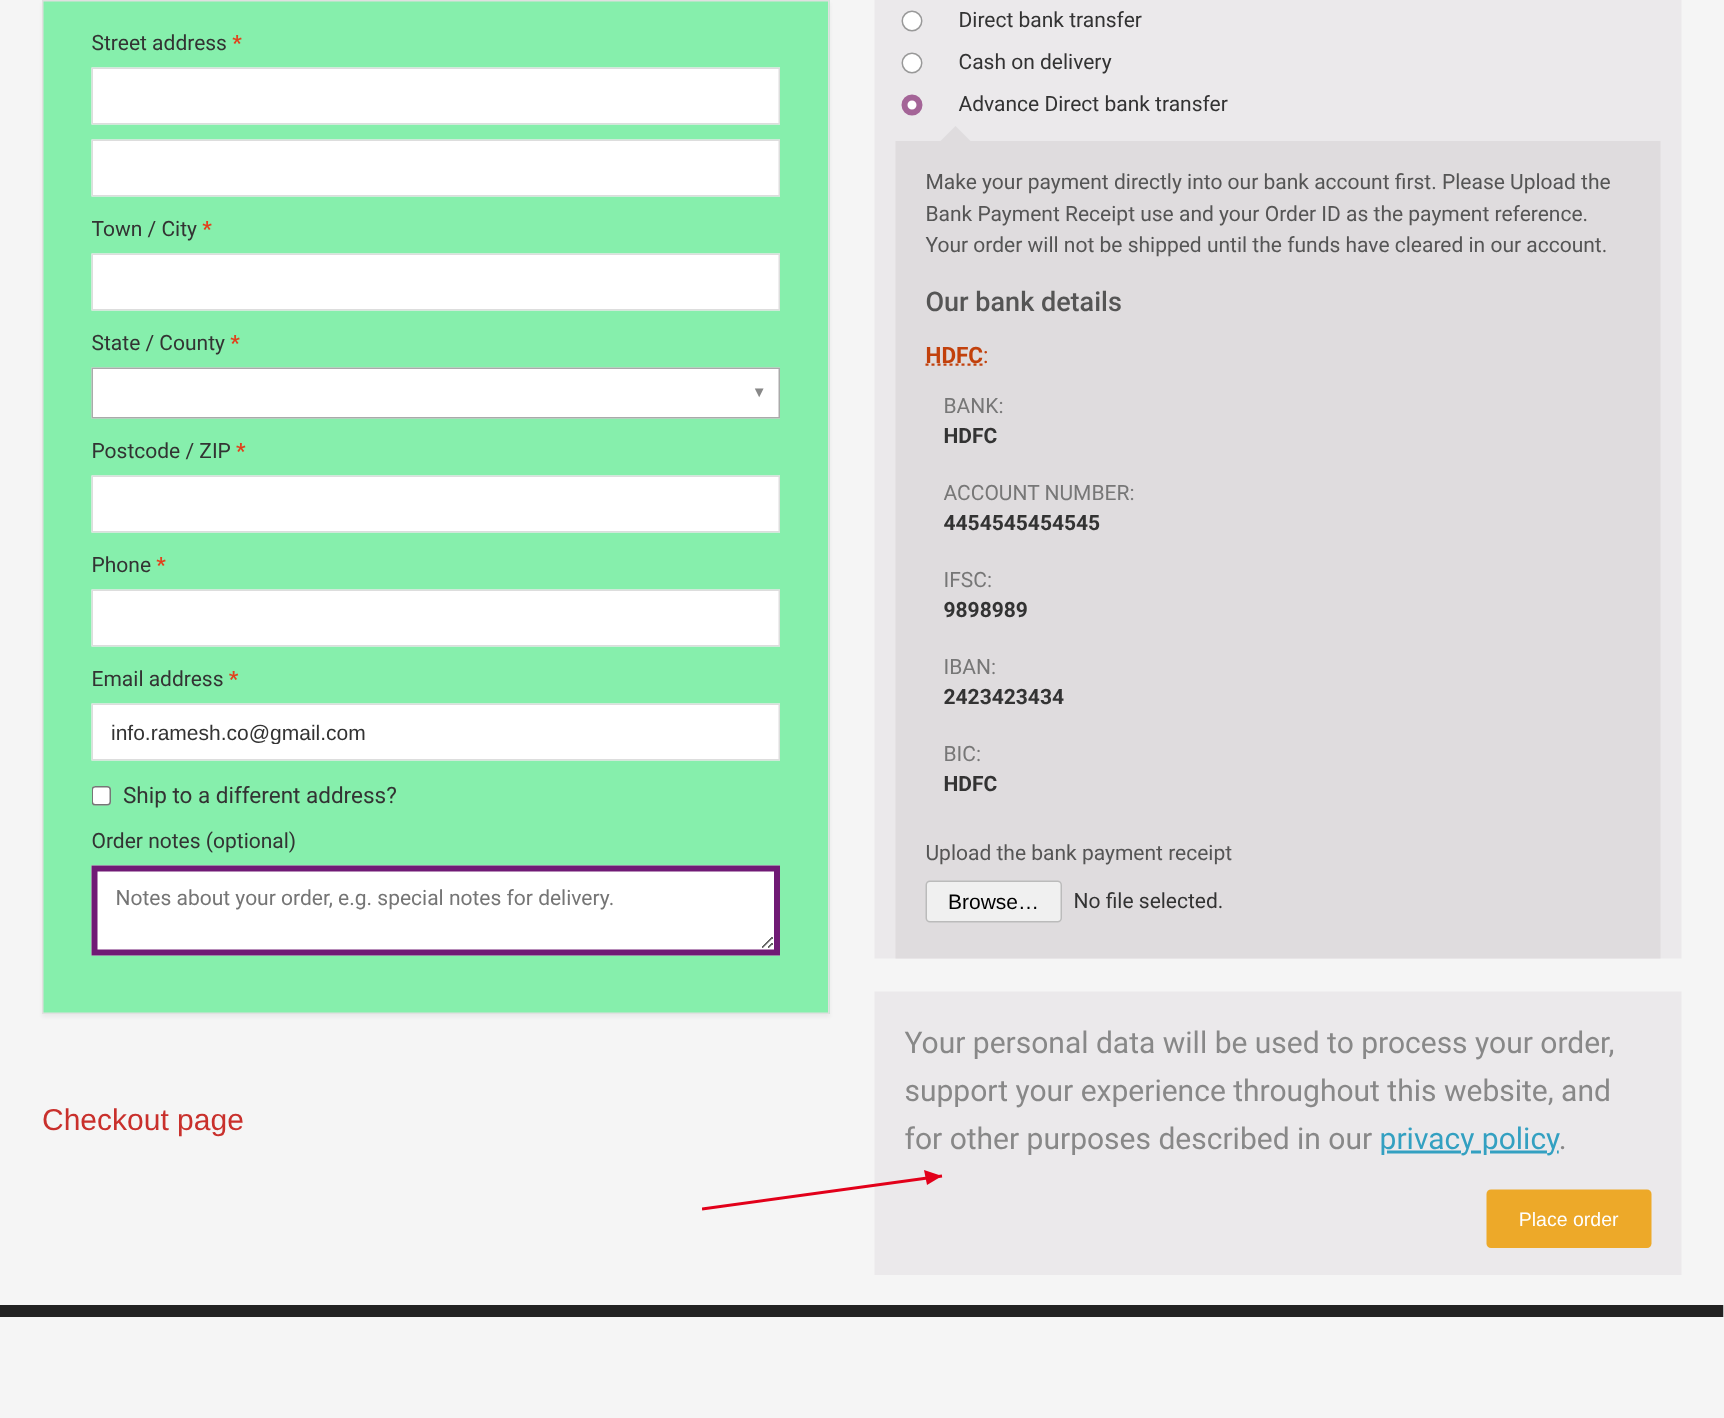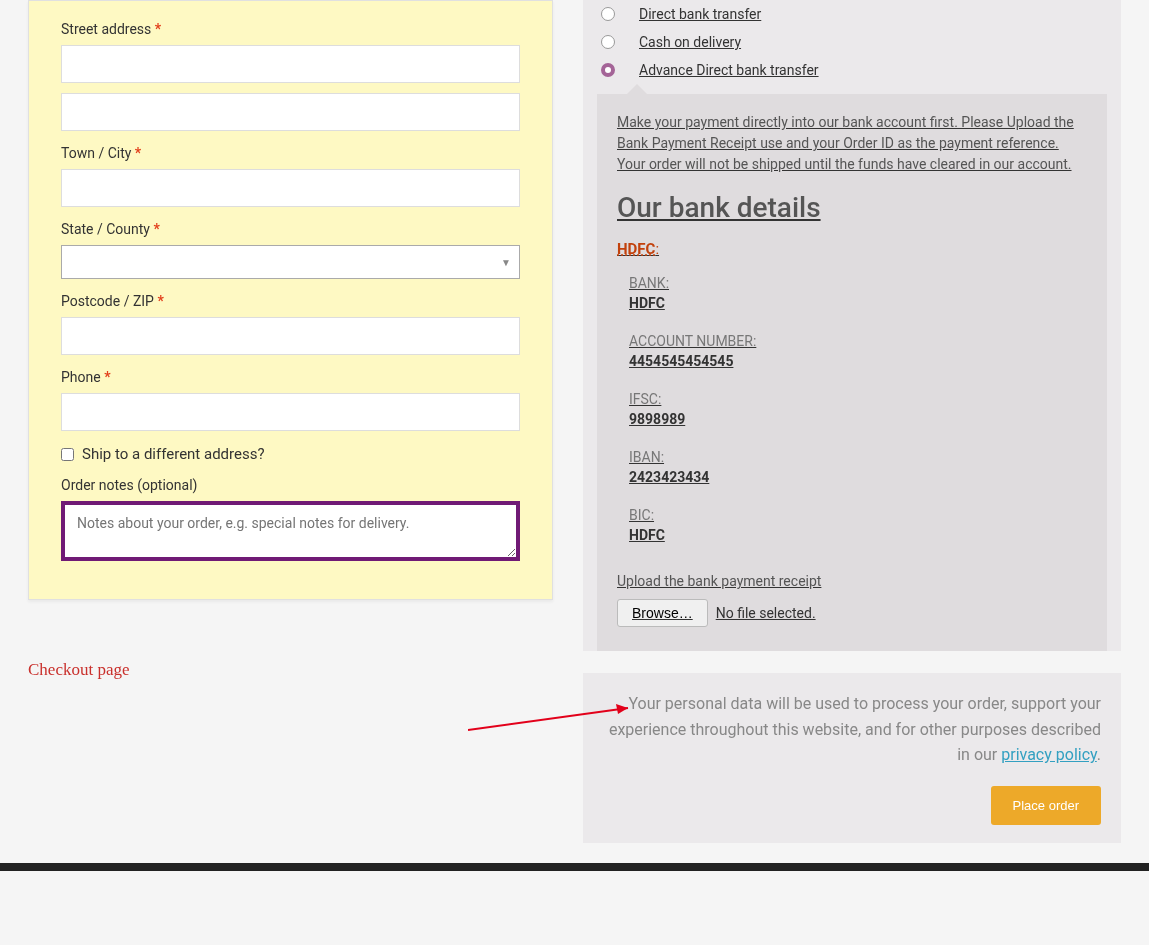--- a/index.html
+++ b/index.html
@@ -1,50 +1,50 @@
 <!DOCTYPE html>
 <html><head>
 <meta charset="utf-8">
 <style>
 * { box-sizing: border-box; margin: 0; padding: 0; }
 body { font-family: -apple-system, BlinkMacSystemFont, "Segoe UI", Roboto, sans-serif; background: #f5f5f5; color: #333; }
 .wrapper { display: flex; gap: 30px; padding: 0 28px; }
 .left-col { flex: 0 0 525px; }
 .right-col { flex: 1; }
-.billing-box { background: #fef9c3; border: 1px solid #e0e0e0; padding: 20px 32px; box-shadow: 0 2px 3px rgba(0,0,0,0.05); }
+.billing-box { background: #86efac; border: 1px solid #e0e0e0; padding: 20px 32px; box-shadow: 0 2px 3px rgba(0,0,0,0.05); }
 .form-row { margin-bottom: 14px; }
 .form-label { display: block; font-size: 14px; color: #333; margin-bottom: 8px; }
 .required { color: #e2401c; font-weight: bold; }
 .text-input { width: 100%; padding: 10px 12px; border: 1px solid #ddd; font-size: 14px; background: #fff; color: #333; }
 .select-wrap { position: relative; width: 100%; border: 1px solid #aaa; background: #fff; padding: 8px 12px; font-size: 14px; }
 .select-arrow { position: absolute; right: 8px; top: 50%; transform: translateY(-50%); font-size: 10px; color: #888; }
 .text-area { width: 100%; padding: 10px 12px; border: 4px solid #701a75; font-size: 14px; min-height: 60px; resize: both; font-family: inherit; }
 .checkbox-row { display: flex; align-items: center; gap: 8px; margin: 14px 0; }
 .checkbox-label { font-size: 15px; color: #333; }
-.caption-text { margin-top: 60px; font-size: 17px; color: #c9302c; font-family: Liberation Serif, serif; }
-.payment-box { background: #ebe9eb; padding: 0; text-decoration: underline; }
+.caption-text { margin-top: 60px; font-size: 20px; color: #c9302c; font-family: Liberation Sans, sans-serif; }
+.payment-box { background: #ebe9eb; padding: 0; }
 .pay-option { display: flex; align-items: center; gap: 24px; padding: 6px 18px; font-size: 14px; color: #333; }
 .radio { appearance: none; width: 14px; height: 14px; border: 1px solid #999; border-radius: 50%; position: relative; background: #fff; }
 .radio.checked { border: 4px solid #a46497; background: #fff; }
 .pay-detail { background: #dfdcde; margin: 10px 14px 14px 14px; padding: 18px 20px 24px 20px; position: relative; }
 .pay-detail::before { content: ""; position: absolute; top: -10px; left: 30px; border-left: 10px solid transparent; border-right: 10px solid transparent; border-bottom: 10px solid #dfdcde; }
 .pay-desc { font-size: 14px; color: #555; line-height: 1.5; margin-bottom: 16px; }
-.bank-heading { font-size: 28px; color: #555; margin-bottom: 16px; font-weight: 500; }
+.bank-heading { font-size: 18px; color: #555; margin-bottom: 16px; font-weight: 500; }
 .bank-name { font-size: 15px; color: #c2410c; margin-bottom: 14px; }
 .bank-name-u { text-decoration: underline dotted; font-weight: bold; }
 .bank-table { padding-left: 12px; }
 .bank-item { margin-bottom: 22px; }
 .bank-key { font-size: 14px; color: #777; text-transform: uppercase; margin-bottom: 4px; margin-top: 17px; }
 .bank-val { font-size: 14px; font-weight: bold; color: #333; }
 .upload-label { font-size: 14px; color: #555; margin-top: 30px; margin-bottom: 10px; }
 .upload-row { display: flex; align-items: center; gap: 8px; }
 .browse-btn { padding: 5px 14px; background: #f0f0f0; border: 1px solid #bbb; border-radius: 3px; font-size: 14px; cursor: pointer; }
 .file-status { font-size: 14px; color: #333; }
 .privacy-box { background: #ebe9eb; margin-top: 22px; padding: 18px 20px; }
-.privacy-text { font-size: 16px; color: #888; line-height: 1.6; text-align: right; }
+.privacy-text { font-size: 20px; color: #888; line-height: 1.6; }
 .privacy-link { color: #33a0c1; text-decoration: underline; }
 .order-btn-row { text-align: right; margin-top: 18px; }
 .order-btn { background: #eda929; color: #fff; border: none; padding: 12px 22px; font-size: 13px; border-radius: 3px; cursor: pointer; }
 .arrow-annot { position: absolute; pointer-events: none; }
 .footer-bar { height: 8px; background: #222; margin-top: 20px; }
 </style>
 </head>
 <body>
 
 <div class="wrapper">
@@ -73,20 +73,24 @@
       <div class="form-row">
         <label class="form-label"><span>Postcode / ZIP</span> <span class="required">*</span></label>
         <input class="text-input" type="text" style="">
       </div>
 
       <div class="form-row">
         <label class="form-label"><span>Phone</span> <span class="required">*</span></label>
         <input class="text-input" type="text" style="">
       </div>
 
+      <div class="form-row">
+        <label class="form-label"><span>Email address</span> <span class="required">*</span></label>
+        <input class="text-input" type="text" value="info.ramesh.co@gmail.com" style="">
+      </div>
 
       <div class="checkbox-row">
         <input type="checkbox" style="">
         <span class="checkbox-label">Ship to a different address?</span>
       </div>
 
       <div class="form-row">
         <label class="form-label">Order notes (optional)</label>
         <textarea class="text-area" placeholder="Notes about your order, e.g. special notes for delivery." style=""></textarea>
       </div>

